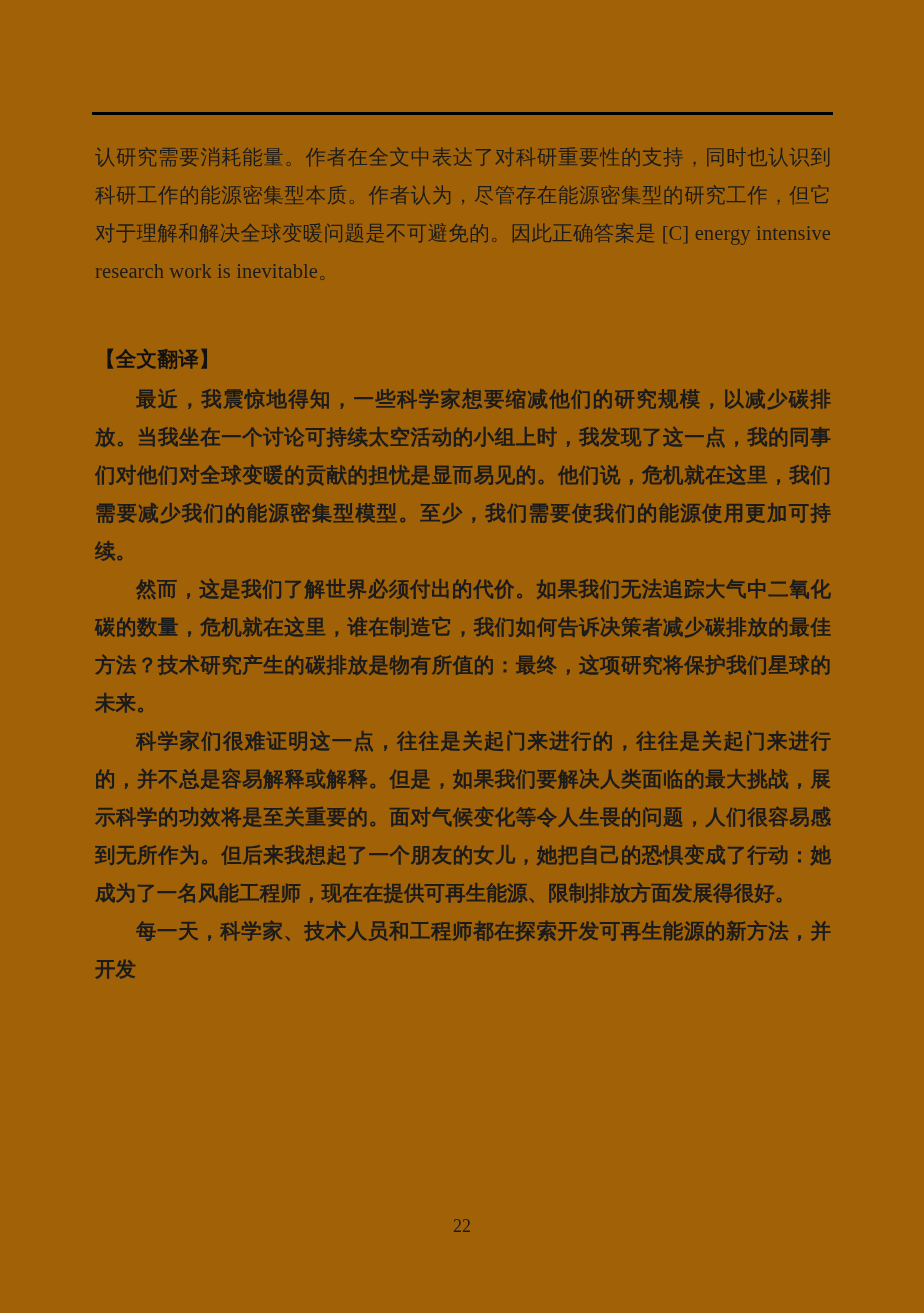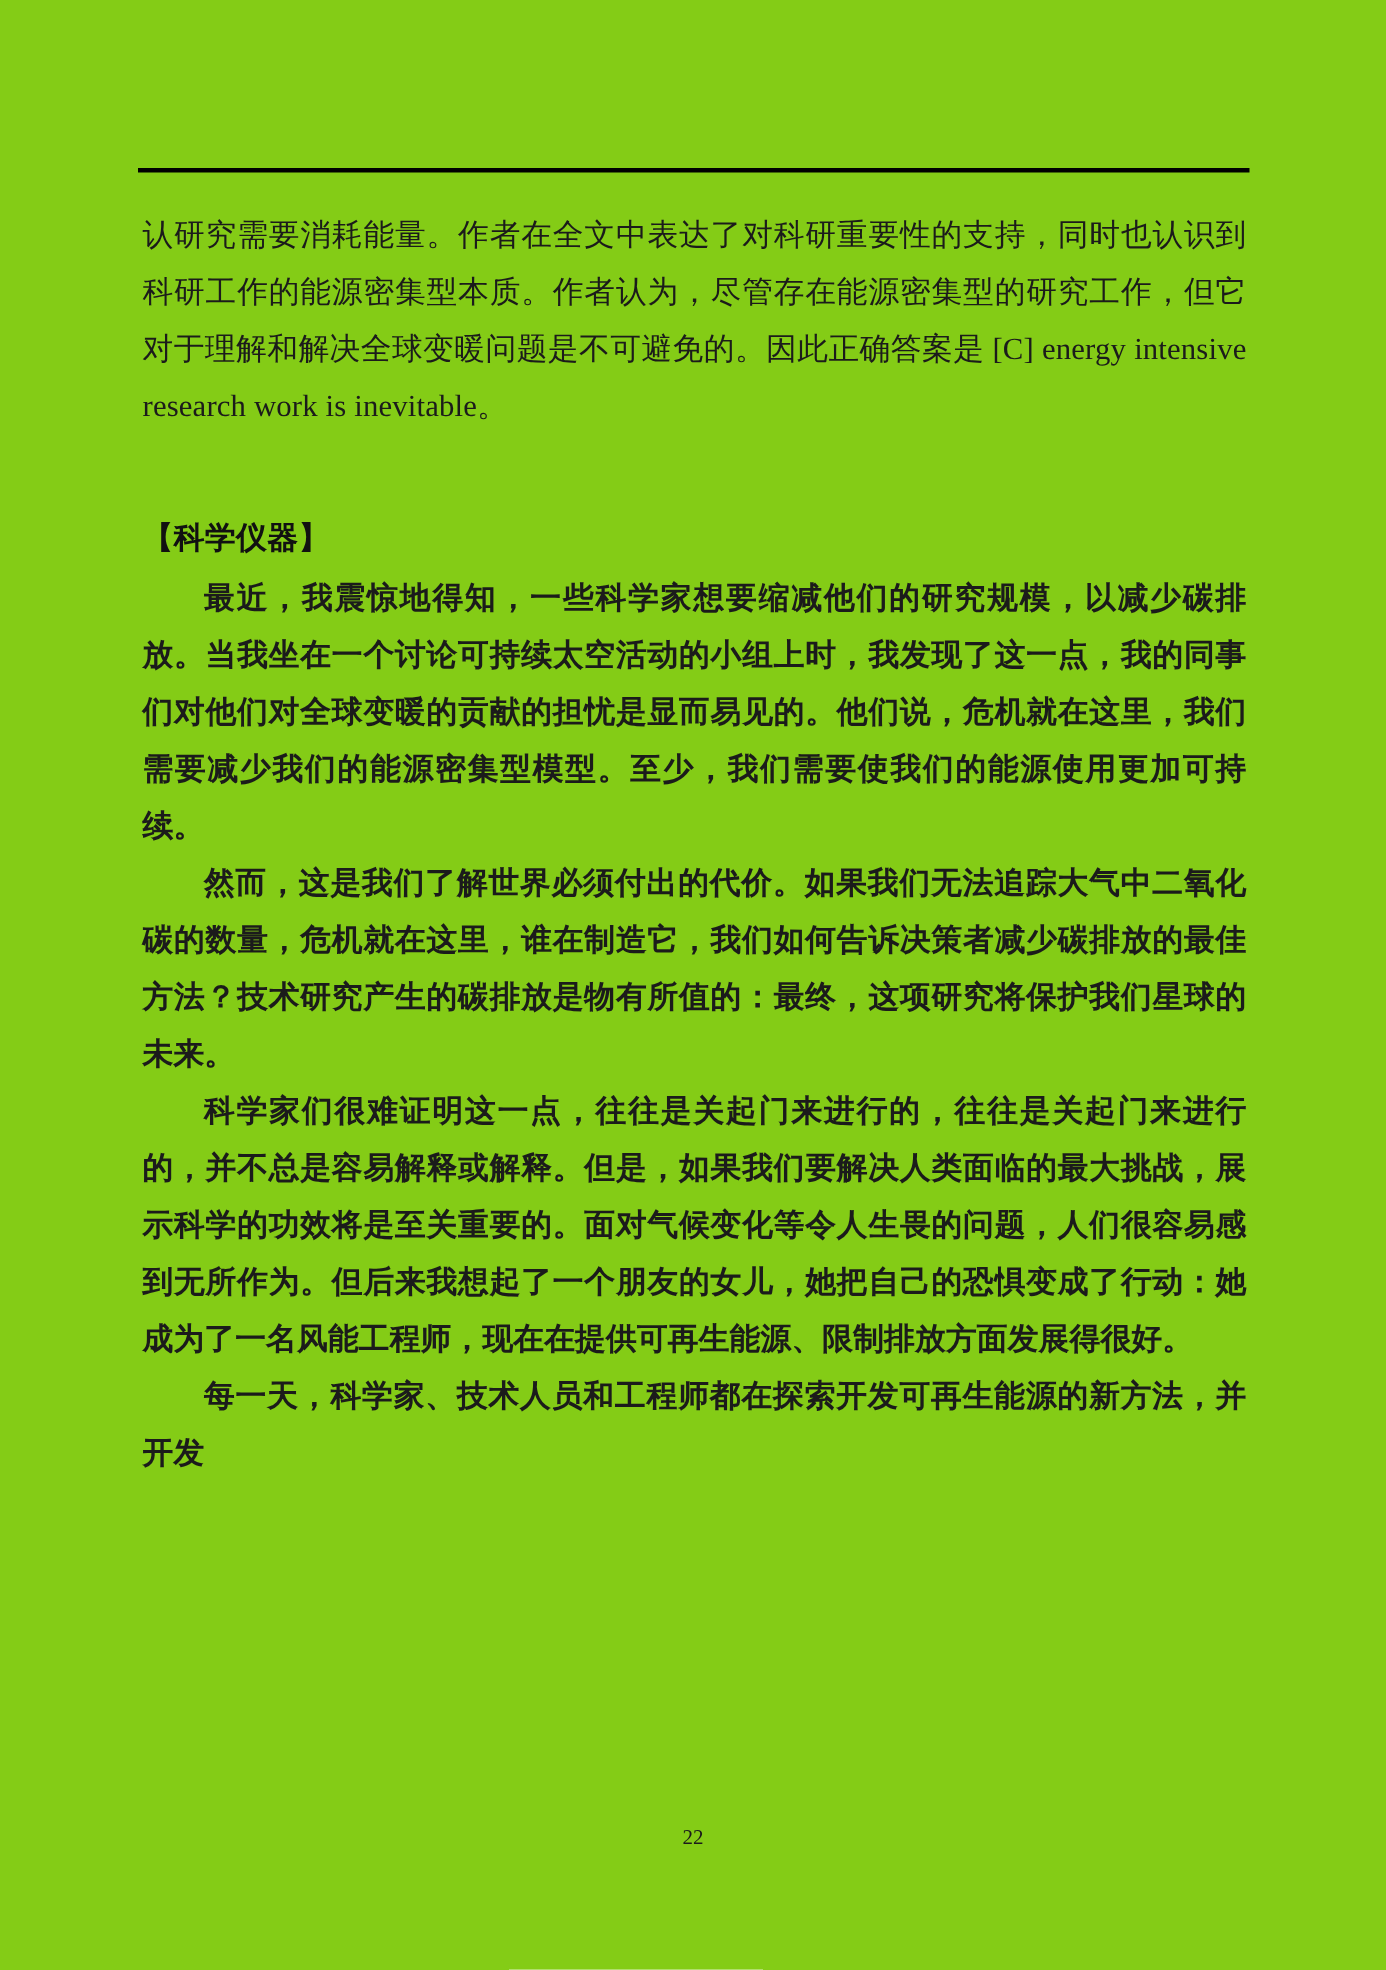--- a/index.html
+++ b/index.html
@@ -16,21 +16,21 @@
     color: #1b1b1b;
     overflow: hidden;
   }
 
   .page {
     position: absolute;
     left: 0;
     top: 0;
     width: 924px;
     height: 1313px;
-    background: #84cc16;
+    background: #a16207;
   }
 
   
   .header-rule {
     position: absolute;
     left: 92px;
     top: 112px;
     width: 741px;
     height: 3px;
     background: #000000;
@@ -83,40 +83,40 @@
     height: 2px;
   }
 
   
   .page-number {
     position: absolute;
     left: 0;
     top: 1215px;
     width: 924px;
     text-align: center;
-    font-size: 14px;
+    font-size: 18px;
     line-height: 22px;
     color: #1b1b1b;
     font-family: "Liberation Serif", "DejaVu Serif", serif;
   }
 </style>
 </head>
 <body>
 
 <div class="page">
 
   <div class="header-rule"></div>
 
   <div class="content">
 
     <p class="para last-line-left">认研究需要消耗能量。作者在全文中表达了对科研重要性的支持，同时也认识到科研工作的能源密集型本质。作者认为，尽管存在能源密集型的研究工作，但它对于理解和解决全球变暖问题是不可避免的。因此正确答案是 [C] energy intensive research work is inevitable。</p>
 
     <div class="block-gap"></div>
 
-    <h2 class="section-heading">【科学仪器】</h2>
+    <h2 class="section-heading">【全文翻译】</h2>
 
     <div class="heading-gap"></div>
 
     <p class="para indent last-line-left">最近，我震惊地得知，一些科学家想要缩减他们的研究规模，以减少碳排放。当我坐在一个讨论可持续太空活动的小组上时，我发现了这一点，我的同事们对他们对全球变暖的贡献的担忧是显而易见的。他们说，危机就在这里，我们需要减少我们的能源密集型模型。至少，我们需要使我们的能源使用更加可持续。</p>
 
 
     <p class="para indent last-line-left">然而，这是我们了解世界必须付出的代价。如果我们无法追踪大气中二氧化碳的数量，危机就在这里，谁在制造它，我们如何告诉决策者减少碳排放的最佳方法？技术研究产生的碳排放是物有所值的：最终，这项研究将保护我们星球的未来。</p>
 
     <p class="para indent last-line-left">科学家们很难证明这一点，往往是关起门来进行的，往往是关起门来进行的，并不总是容易解释或解释。但是，如果我们要解决人类面临的最大挑战，展示科学的功效将是至关重要的。面对气候变化等令人生畏的问题，人们很容易感到无所作为。但后来我想起了一个朋友的女儿，她把自己的恐惧变成了行动：她成为了一名风能工程师，现在在提供可再生能源、限制排放方面发展得很好。</p>
 

